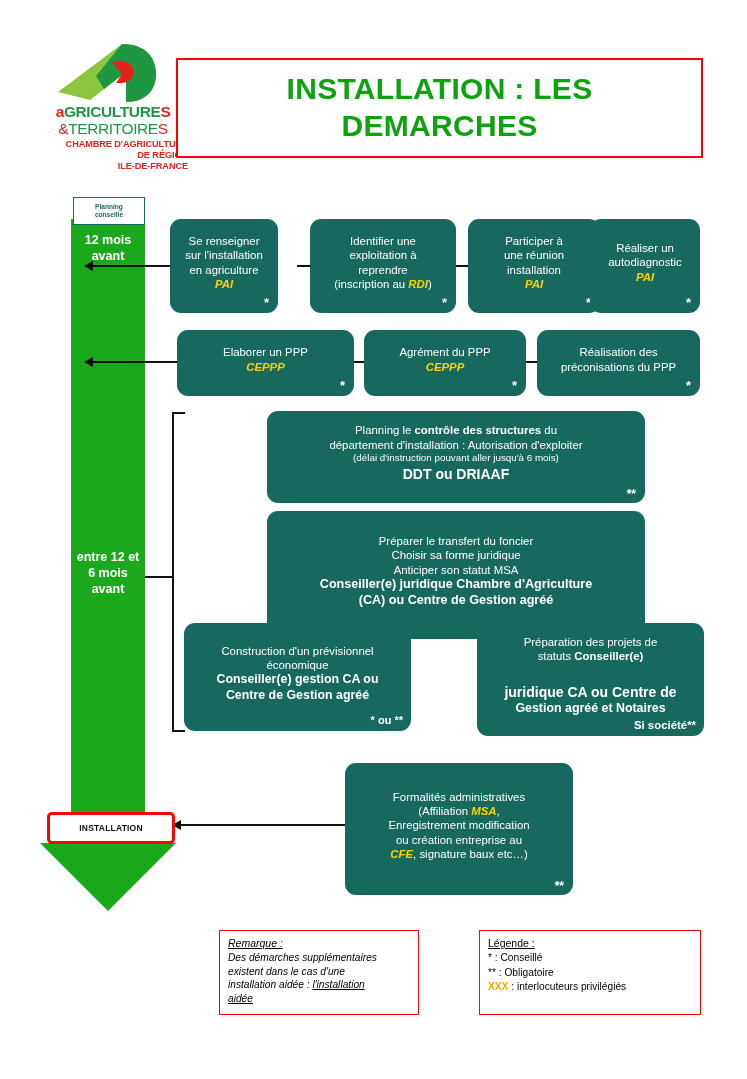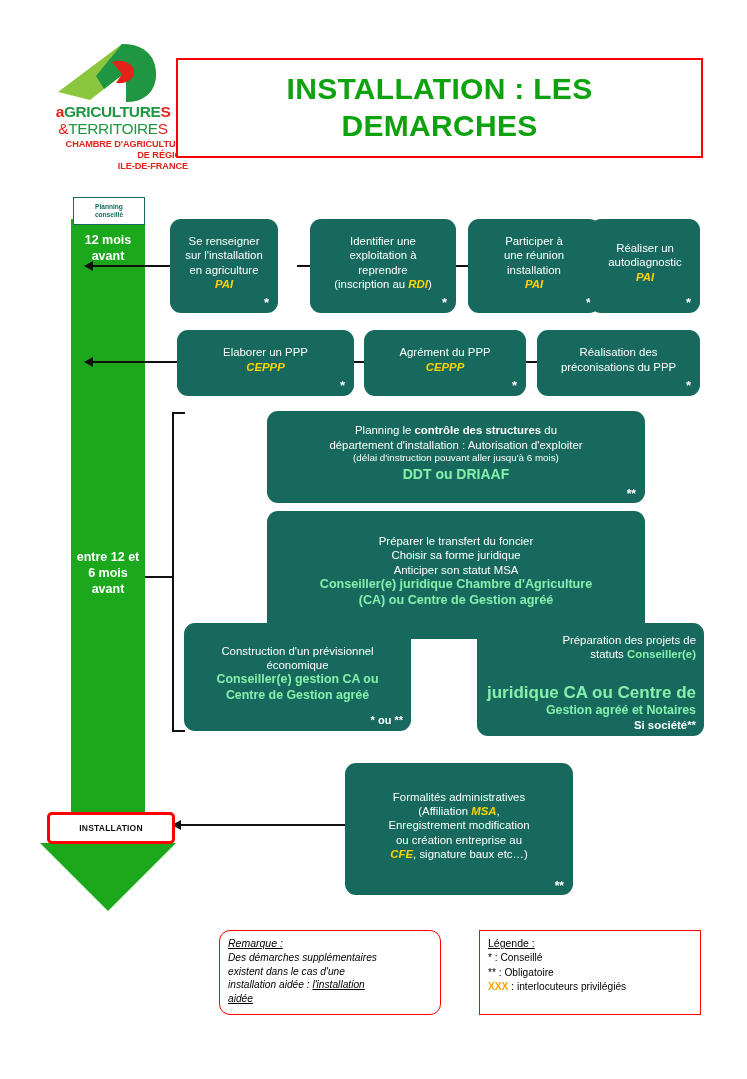--- a/index.html
+++ b/index.html
@@ -38,61 +38,61 @@
 
   #install-box{left:47px;top:812px;width:122px;height:26px;background:#fff;
                border:3.5px solid #FF0000;border-radius:5px;display:flex;align-items:center;
                justify-content:center;z-index:5;}
   #install-text{font-size:8.5px;font-weight:bold;color:#111;letter-spacing:.2px;}
 
   
   .tb{background:#17695D;border-radius:11px;color:#ffffff;box-sizing:border-box;
       padding:7px 8px 14px 8px;text-align:center;font-size:11.4px;line-height:1.26;
       display:flex;flex-direction:column;justify-content:center;}
-  .tb .y{color:#86efac;font-weight:bold;}
+  .tb .y{color:#ffffff;font-weight:bold;}
   .tb .yi{color:#FFD100;font-weight:bold;font-style:italic;}
   .tb .wb{font-weight:bold;}
   .star{position:absolute;right:9px;bottom:4px;color:#ffffff;font-size:13px;
         font-weight:bold;line-height:1;}
   .star-wide{position:absolute;right:9px;bottom:3px;color:#ffffff;font-size:12px;
         font-weight:bold;line-height:1;}
 
   #b1{left:170px;top:219px;width:108px;height:94px;}
   #b2{left:310px;top:219px;width:146px;height:94px;}
   #b3{left:468px;top:219px;width:132px;height:94px;}
   #b4{left:590px;top:219px;width:110px;height:94px;}
 
   #b5{left:177px;top:330px;width:177px;height:66px;}
   #b6{left:364px;top:330px;width:162px;height:66px;}
   #b7{left:537px;top:330px;width:163px;height:66px;}
 
   #b8{left:267px;top:411px;width:378px;height:92px;font-size:11.4px;}
   #b9{left:267px;top:511px;width:378px;height:128px;}
   #b10{left:184px;top:623px;width:227px;height:108px;}
-  #b11{left:477px;top:623px;width:227px;height:113px;align-items:flex-end;}
+  #b11{left:477px;top:623px;width:227px;height:113px;}
   #b12{left:345px;top:763px;width:228px;height:132px;}
 
   #b8 .small{font-size:9.8px;}
   #b10 .tail{position:absolute;right:8px;bottom:3px;font-size:11px;font-weight:bold;color:#fff;}
   #b11 .tail{position:absolute;right:8px;bottom:4px;font-size:11.4px;font-weight:bold;color:#fff;}
 
   
   .hline{background:#111;height:2px;}
   .arrowhead-left{width:0;height:0;border-top:5px solid transparent;
                   border-bottom:5px solid transparent;border-right:9px solid #111;}
 
   
   #bracket{left:172px;top:412px;width:14px;height:320px;}
   #bracket .v{position:absolute;left:0;top:0;width:2px;height:320px;background:#111;}
   #bracket .t{position:absolute;left:0;width:13px;height:2px;background:#111;}
   #brk-stub{left:145px;top:576px;width:29px;height:2px;background:#111;}
 
   
   .note{background:#fff;border:1.6px solid #FF0000;box-sizing:border-box;padding:6px 8px;}
-  #note-remark{left:219px;top:930px;width:222px;height:85px;border-radius:11px;}
+  #note-remark{left:219px;top:930px;width:200px;height:85px;}
   #note-legend{left:479px;top:930px;width:222px;height:85px;}
   .note-title{text-decoration:underline;font-size:10.5px;font-style:italic;font-weight:normal;
               margin-bottom:2px;}
   #note-remark .body{font-size:10.2px;font-style:italic;line-height:1.34;}
   #note-remark .u{text-decoration:underline;}
   #note-legend .note-title{font-style:normal;}
   #note-legend .row{font-size:10.2px;line-height:1.44;white-space:nowrap;}
   #note-legend .xxx{color:#FFA500;font-weight:bold;}
 </style>
 </head>
@@ -236,21 +236,21 @@
   <div>Construction d'un prévisionnel</div>
   <div>économique</div>
   <div class="y" style="font-size:12.4px;">Conseiller(e) gestion CA ou</div>
   <div class="y" style="font-size:12.4px;">Centre de Gestion agréé</div>
   <span class="tail"><span>*</span> <span>ou</span> <span>**</span></span>
 </div>
 
 <div class="abs tb" id="b11">
   <div>Préparation des projets de</div>
   <div><span>statuts </span><span class="y">Conseiller(e)</span></div>
-  <div class="y" style="font-size:17px;margin-top:20px;">juridique CA ou Centre de</div>
+  <div class="y" style="font-size:14px;margin-top:20px;">juridique CA ou Centre de</div>
   <div class="y" style="font-size:12.4px;">Gestion agréé et Notaires</div>
   <span class="tail"><span>Si société</span><span>**</span></span>
 </div>
 
 <div class="abs tb" id="b12">
   <div>Formalités administratives</div>
   <div><span>(Affiliation </span><span class="yi">MSA</span><span>,</span></div>
   <div>Enregistrement modification</div>
   <div>ou création entreprise au</div>
   <div><span class="yi">CFE</span><span>, signature baux etc…)</span></div>

